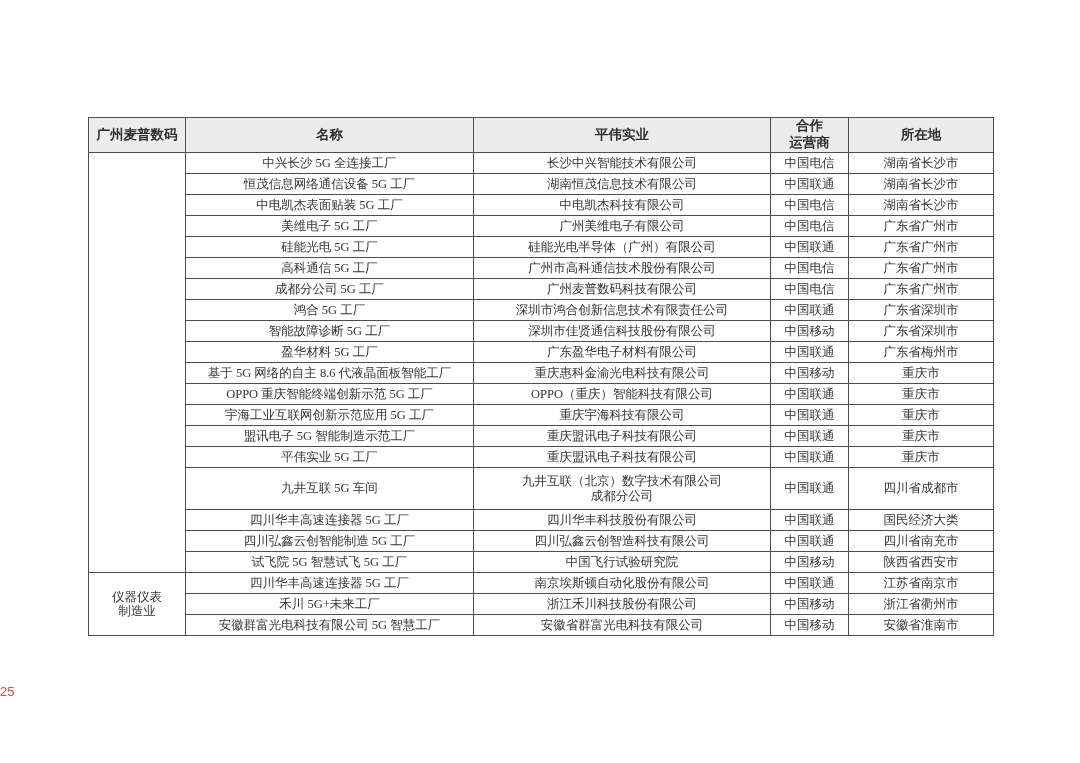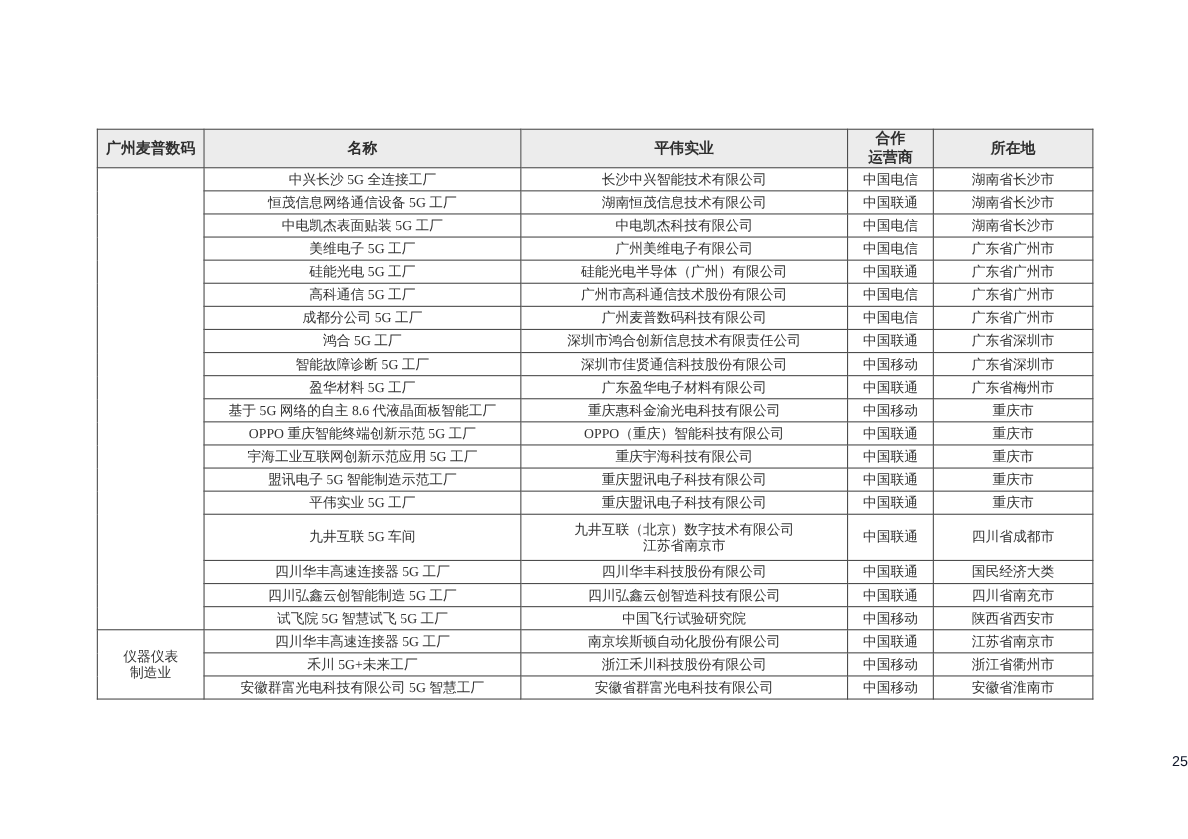--- a/index.html
+++ b/index.html
@@ -54,23 +54,23 @@
   }
   td.cat {
     line-height: 1.5;
     margin-left: 16px;
   }
   .page-number {
     position: absolute;
     top: 684px;
     left: 0;
     width: 100%;
-    text-align: right;
+    text-align: left;
     font-size: 13px;
-    color: #0f172a;
+    color: #ef4444;
     font-family: "Liberation Sans", sans-serif;
   }
 </style>
 </head>
 <body>
 
 <div class="doc-page">
 
   <table class="factories">
     <colgroup>
@@ -178,21 +178,21 @@
       </tr>
       <tr>
         <td>平伟实业 5G 工厂</td>
         <td>重庆盟讯电子科技有限公司</td>
         <td>中国联通</td>
         <td>重庆市</td>
       </tr>
       <tr class="tall">
         <td>九井互联 5G 车间</td>
         <td>九井互联（北京）数字技术有限公司
-江苏省南京市</td>
+成都分公司</td>
         <td>中国联通</td>
         <td>四川省成都市</td>
       </tr>
       <tr>
         <td>四川华丰高速连接器 5G 工厂</td>
         <td>四川华丰科技股份有限公司</td>
         <td>中国联通</td>
         <td>国民经济大类</td>
       </tr>
       <tr>

